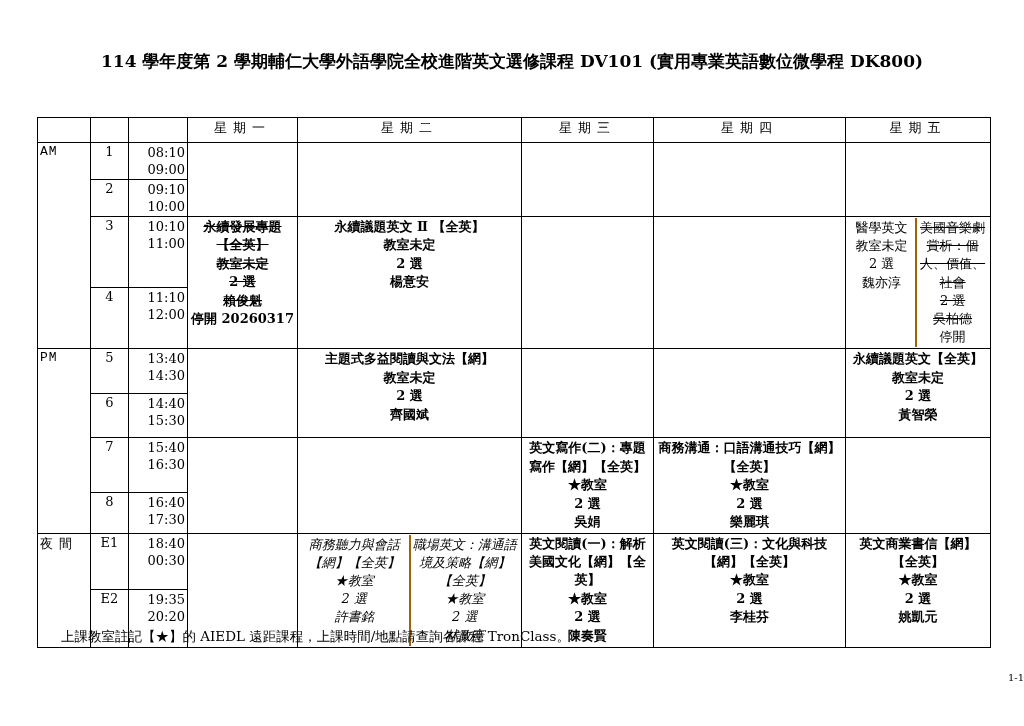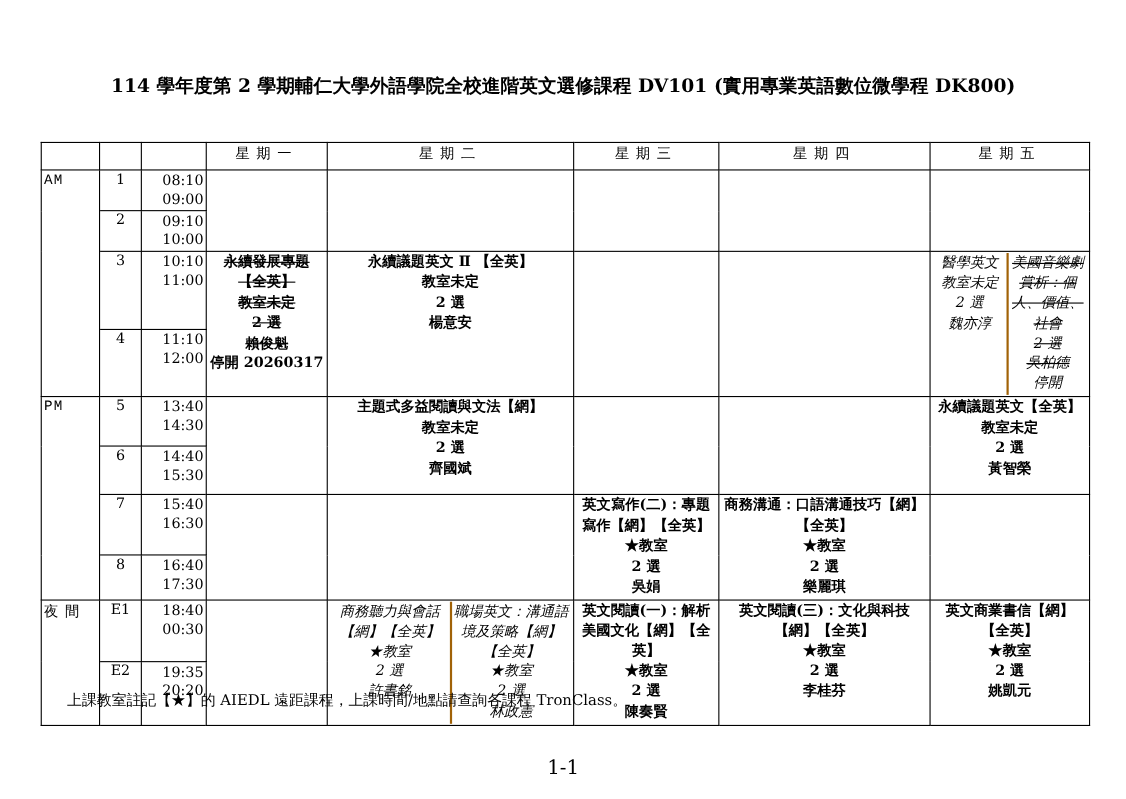--- a/index.html
+++ b/index.html
@@ -1,43 +1,43 @@
 <!DOCTYPE html>
 <html><head>
 <meta charset="utf-8">
 <style>
   html,body { margin:0; padding:0; background:#ffffff; color:#000; }
   body { width:1024px; height:726px; font-family:"DejaVu Serif","Liberation Serif",serif; }
   .page { position:relative; width:1024px; height:726px; background:#fff; overflow:hidden; }
 
-  .title-block { margin-top:64px; text-align:center; font-weight:bold; font-size:17px; line-height:30px; }
-
-  table.timetable { position:absolute; left:37px; top:117px; border-collapse:collapse; table-layout:fixed;margin-top:12px; }
+  .title-block { margin-top:46px; text-align:center; font-weight:bold; font-size:17px; line-height:30px; }
+
+  table.timetable { position:absolute; left:37px; top:117px; border-collapse:collapse; table-layout:fixed; }
   table.timetable td { border:1px solid #000; font-size:13px; vertical-align:top; padding:1px 2px; overflow:hidden; }
 
   td.section { text-align:left; font-size:14px; padding-left:3px; letter-spacing:1px;font-family:Liberation Mono, monospace; }
   td.section.cjk { letter-spacing:6px; }
   td.pnum { text-align:center; }
   td.time { text-align:right; line-height:17px; padding-top:2px; }
   td.day-header { text-align:center; letter-spacing:6px; padding:3px 0 3px 6px; height:20px; vertical-align:middle; }
   td.course { text-align:center; line-height:1.42; padding-top:2px;font-weight:bold; }
   .line { white-space:pre-wrap; }
   .strike { text-decoration:line-through; }
 
   td.split { padding:0; }
   .split-wrap { display:flex; align-items:stretch; width:100%; }
-  .wrap-34 { min-height:111px;font-style:italic; }
+  .wrap-34 { min-height:111px; }
   .wrap-e  { min-height:110px;font-style:italic; }
   .sub { flex:1; text-align:center; line-height:1.40; padding:1px 2px; box-sizing:border-box; }
   .sub + .sub { border-left:2px solid #a16207; }
   .sub-narrow-l { flex:0 0 48%; }
   .sub-narrow-r { flex:0 0 52%; }
 
   .footnote { position:absolute; left:37px; top:628px; width:951px; font-size:13.5px; padding-left:24px; box-sizing:border-box; }
-  .page-number { position:absolute; left:0; top:688px; width:100%; text-align:center; font-size:18px; }
+  .page-number { position:absolute; left:0; top:672px; width:100%; text-align:right; font-size:10px; }
 </style>
 </head>
 <body>
 
 <div class="page">
 
   <div class="title-block">
     <div>114 學年度第 2 學期輔仁大學外語學院全校進階英文選修課程 DV101 (實用專業英語數位微學程 DK800)</div>
   </div>
 

